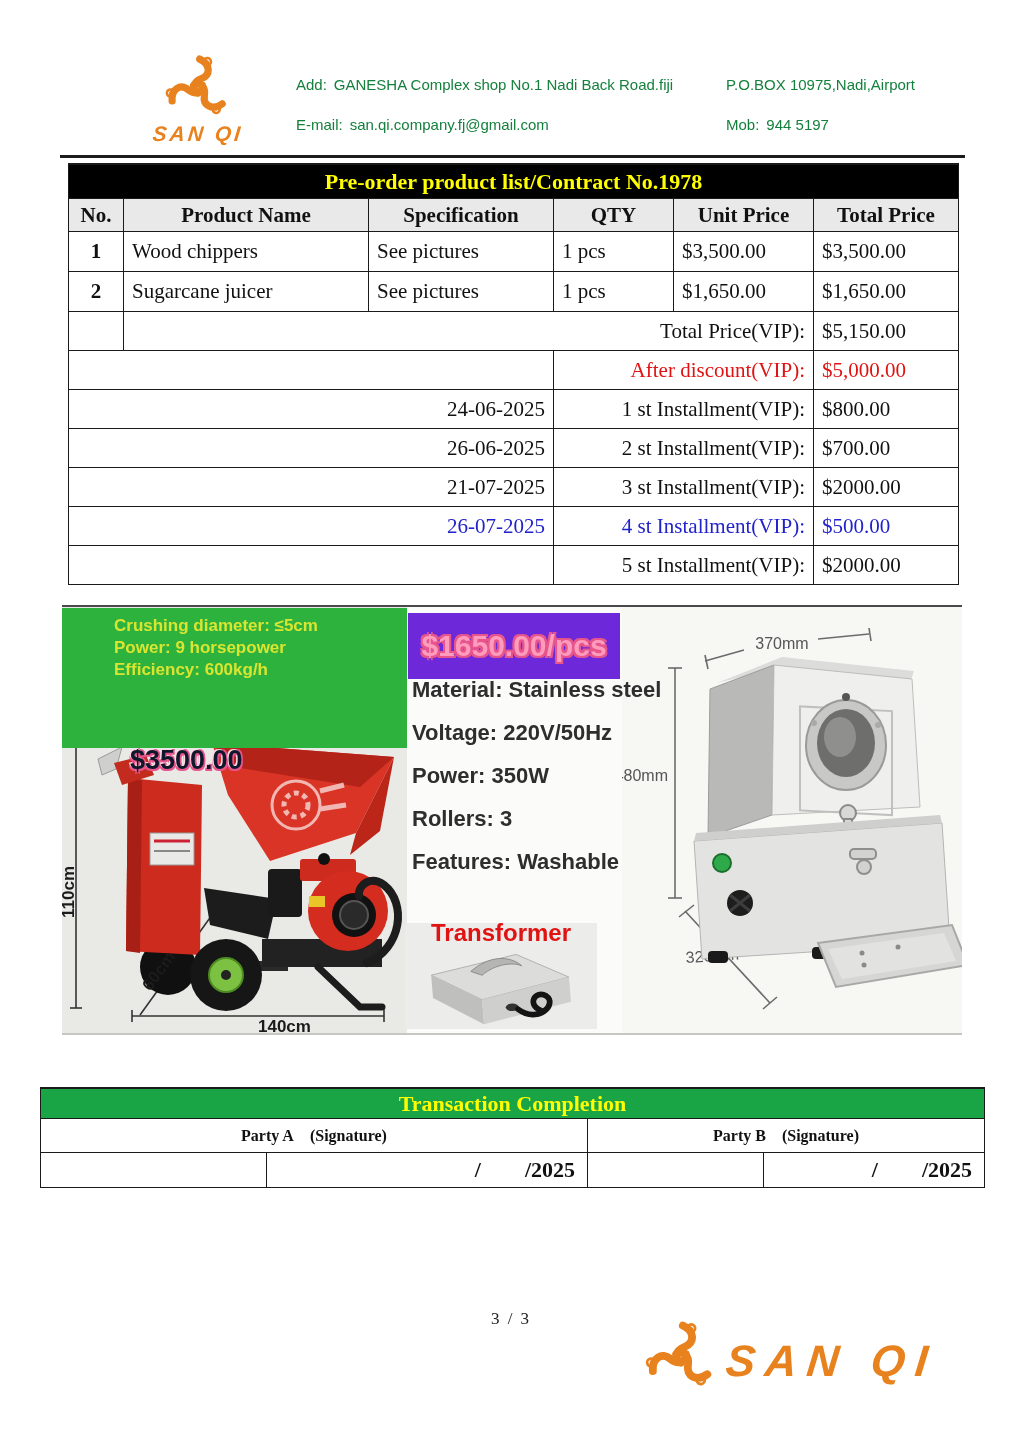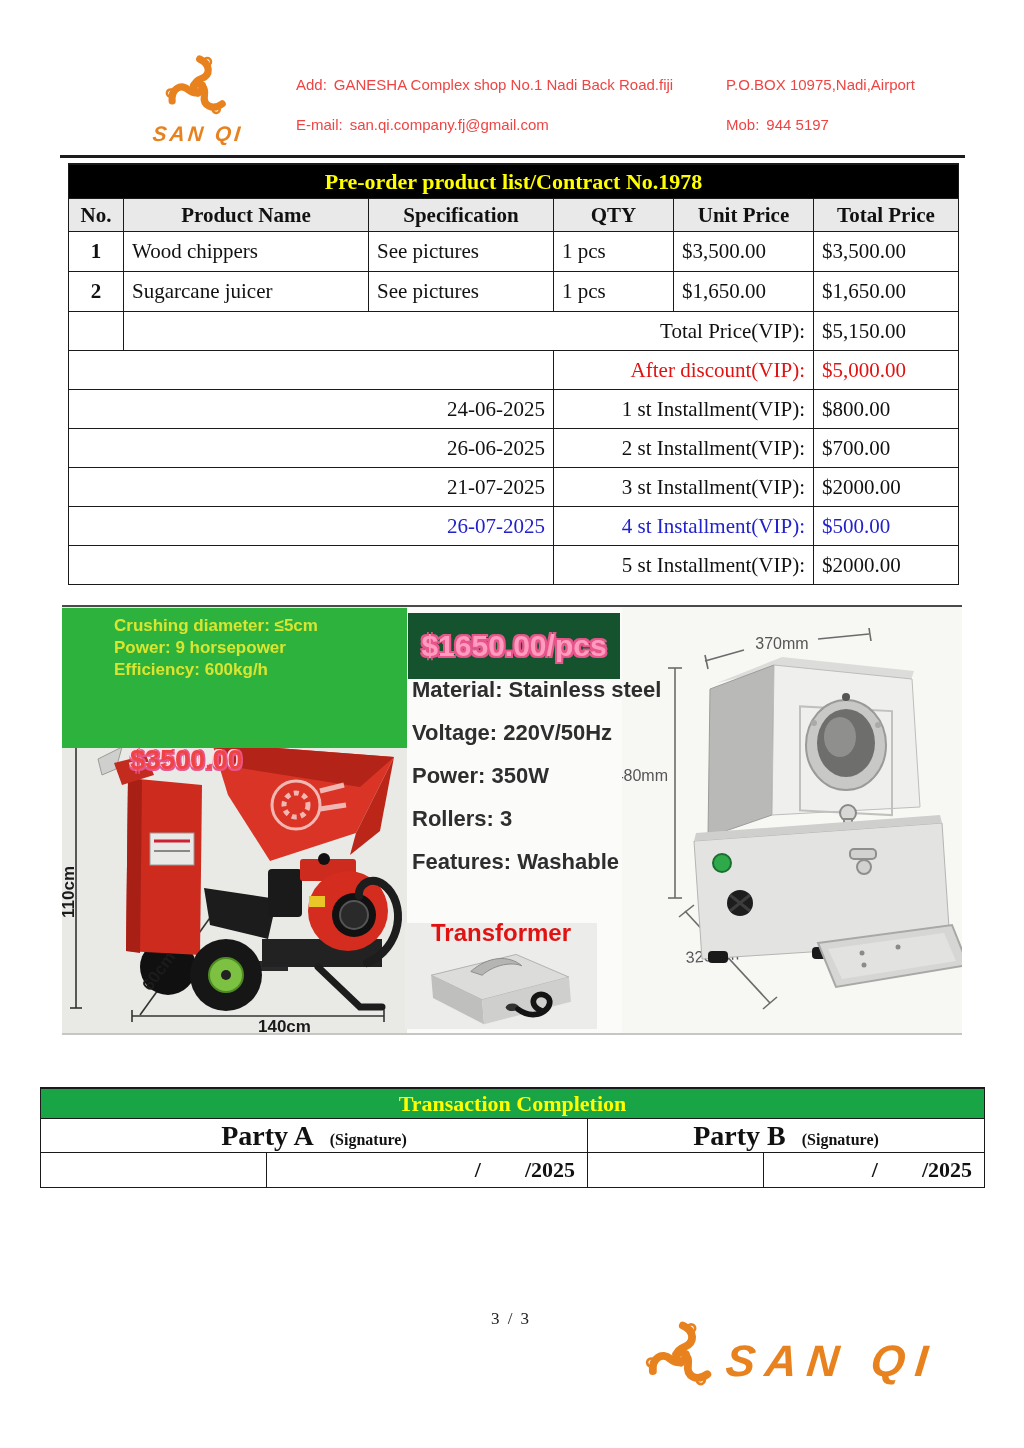--- a/index.html
+++ b/index.html
@@ -1,21 +1,21 @@
 <!DOCTYPE html>
 <html><head>
 <meta charset="utf-8">
 <style>
   html,body{margin:0;padding:0;background:#ffffff;}
   .page{position:relative;width:1024px;height:1448px;background:#ffffff;overflow:hidden;
         font-family:"Liberation Serif",serif;color:#111;}
   .abs{position:absolute;}
 
   
-  .contact{font-family:"Liberation Sans",sans-serif;font-size:15px;color:#ef4444;white-space:nowrap;}
+  .contact{font-family:"Liberation Sans",sans-serif;font-size:15px;color:#15803d;white-space:nowrap;}
   .contact .lbl{margin-right:7px;}
   .logo-word{font-family:"Liberation Sans",sans-serif;font-weight:800;font-style:italic;
              color:#e8821e;letter-spacing:3px;transform:skewX(-6deg);}
   .toprule{background:#1c1c1c;}
 
   
   table.order{border-collapse:collapse;table-layout:fixed;width:890px;}
   table.order td,table.order th{border:1.5px solid #1a1a1a;padding:0 8px;overflow:hidden;}
   tr.title-row td{background:#000000;color:#ffff00;font-weight:bold;font-size:22px;
                   text-align:center;height:33px;border-top:2.5px solid #1a1a1a;}
@@ -32,40 +32,40 @@
   
   .panel{width:900px;height:430px;}
   .panel .bg-left{left:0;top:2px;width:345px;height:426px;background:#e9e9e6;}
   .panel .bg-mid{left:345px;top:2px;width:215px;height:426px;background:#fbfbfa;}
   .panel .bg-right{left:560px;top:2px;width:340px;height:426px;background:#f7f7f4;}
   .panel .edge-top{left:0;top:0;width:900px;height:2px;background:#4a4a4a;}
   .panel .edge-bottom{left:0;top:428px;width:900px;height:2px;background:#c6c6c4;}
   .greenbox{left:0;top:3px;width:345px;height:140px;background:#2db23d;box-sizing:border-box;
             padding:7px 8px 0 52px;font-family:"Liberation Sans",sans-serif;
             font-weight:bold;font-size:17px;line-height:22px;color:#d9e531;white-space:nowrap;}
-  .banner{left:346px;top:8px;width:212px;height:66px;background:#14532d;
+  .banner{left:346px;top:8px;width:212px;height:66px;background:#6d28d9;
           display:flex;align-items:center;justify-content:center;}
   .banner .price{font-family:"Liberation Sans",sans-serif;font-weight:800;font-size:30px;color:#ff9cbe;
           text-shadow:2px 2px 0 #e8558c,-2px -2px 0 #e8558c,2px -2px 0 #e8558c,-2px 2px 0 #e8558c;}
   .price3500{left:68px;top:140px;font-family:"Liberation Sans",sans-serif;font-weight:800;
-          font-size:27px;color:#ef4444;
+          font-size:27px;color:#0f172a;
           text-shadow:1.5px 1.5px 0 #e8558c,-1.5px -1.5px 0 #ffd9e6,1.5px -1.5px 0 #e8558c,-1.5px 1.5px 0 #e8558c;}
   .specs-mid{left:350px;top:72px;display:flex;flex-direction:column;gap:17px;
           font-family:"Liberation Sans",sans-serif;font-weight:bold;font-size:22px;color:#2e2e2e;white-space:nowrap;}
   .transformer-wrap{left:343px;top:318px;width:192px;height:106px;background:#ececea;}
   .transformer-label{left:343px;top:314px;width:192px;text-align:center;
           font-family:"Liberation Sans",sans-serif;font-weight:bold;font-size:24px;color:#e01212;}
 
   
   table.tc{border-collapse:collapse;table-layout:fixed;width:944px;}
   table.tc td{border:1.5px solid #1a1a1a;padding:0 10px;}
   tr.tc-title td{background:#19a546;color:#ffff00;font-weight:bold;font-size:22px;
                  text-align:center;height:29px;border-top:2.5px solid #1a1a1a;}
   tr.tc-party td{height:33px;text-align:center;}
-  .party{font-size:28px;font-weight:bold;margin-right:16px;}
+  .party{font-size:16px;font-weight:bold;margin-right:16px;}
   .sig{font-size:16px;font-weight:bold;}
   tr.tc-date td{height:34px;font-size:22px;font-weight:bold;text-align:right;
                 white-space:pre;padding-right:12px;}
 
   
   .pageno{font-size:17px;letter-spacing:2px;color:#222;}
   .footer-word{font-family:"Liberation Sans",sans-serif;font-weight:800;font-style:italic;
                color:#e8821e;font-size:44px;letter-spacing:10px;transform:skewX(-6deg);}
 </style>
 </head>

